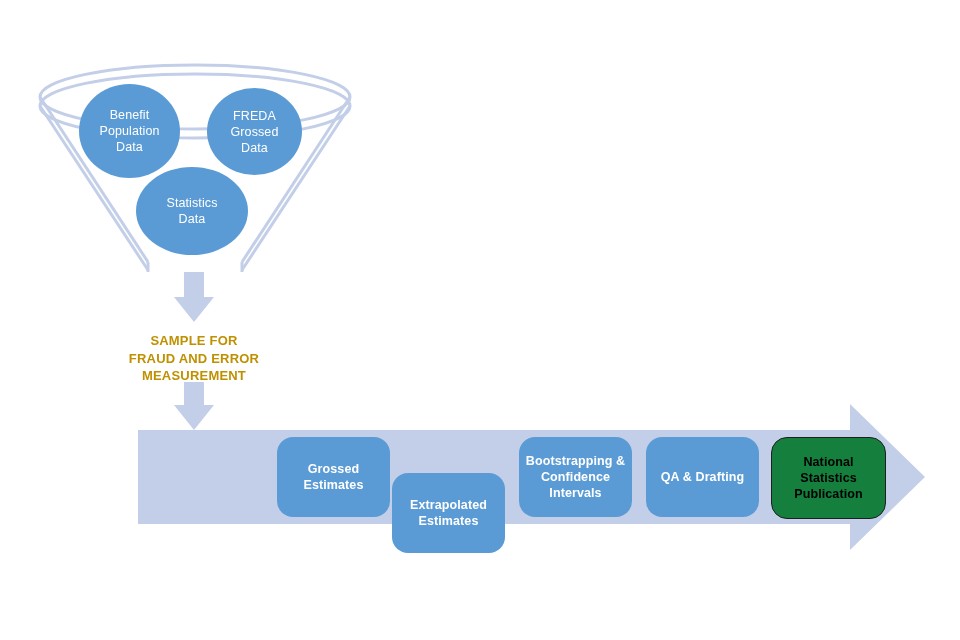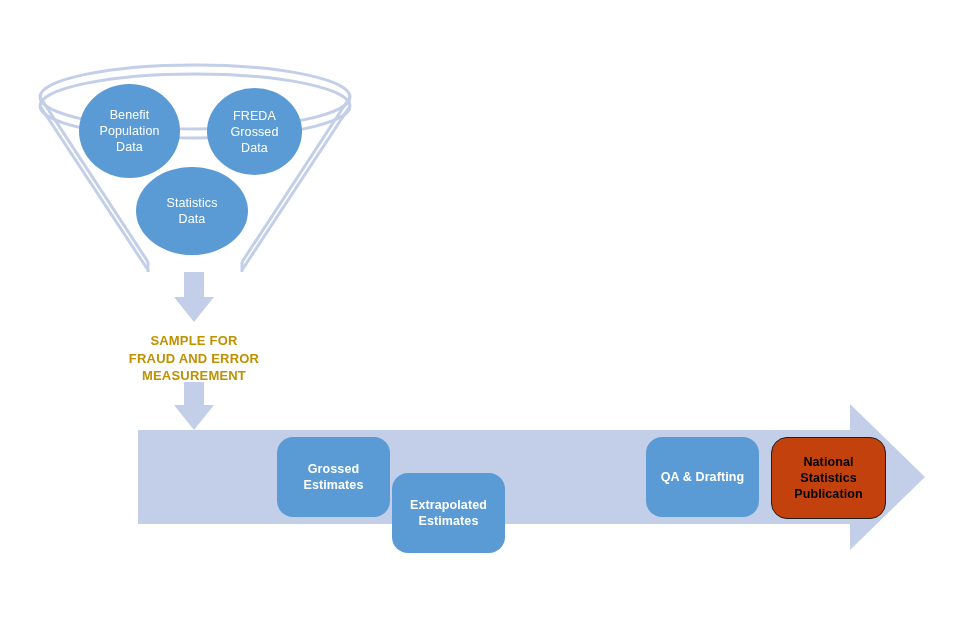--- a/index.html
+++ b/index.html
@@ -49,21 +49,21 @@
     align-items: center;
     justify-content: center;
     text-align: center;
     font-size: 12.5px;
     font-weight: bold;
     line-height: 1.3;
     white-space: pre-line;
     letter-spacing: 0.1px;
   }
   .stage-box.final {
-    background: #c2410c;
+    background: #15803d;
     color: #000000;
     border: 1.4px solid #1f1f1f;
   }
   .sample-label {
     position: absolute;
     color: #bf9000;
     font-size: 13px;
     font-weight: bold;
     text-align: center;
     line-height: 1.35;
@@ -117,20 +117,23 @@
 FRAUD AND ERROR
 MEASUREMENT</div>
 
 
   <div class="stage-box" style="left:265px; top:437px; width:113px; height:80px;margin-left:12px;">Grossed
 Estimates</div>
 
   <div class="stage-box" style="left:392px; top:437px; width:113px; height:80px;margin-top:36px;">Extrapolated
 Estimates</div>
 
+  <div class="stage-box" style="left:519px; top:437px; width:113px; height:80px;">Bootstrapping &amp;
+Confidence
+Intervals</div>
 
   <div class="stage-box" style="left:646px; top:437px; width:113px; height:80px;">QA &amp; Drafting</div>
 
   <div class="stage-box final" style="left:771px; top:437px; width:113px; height:80px;">National
 Statistics
 Publication</div>
 
 </div>
 
 </body></html>

